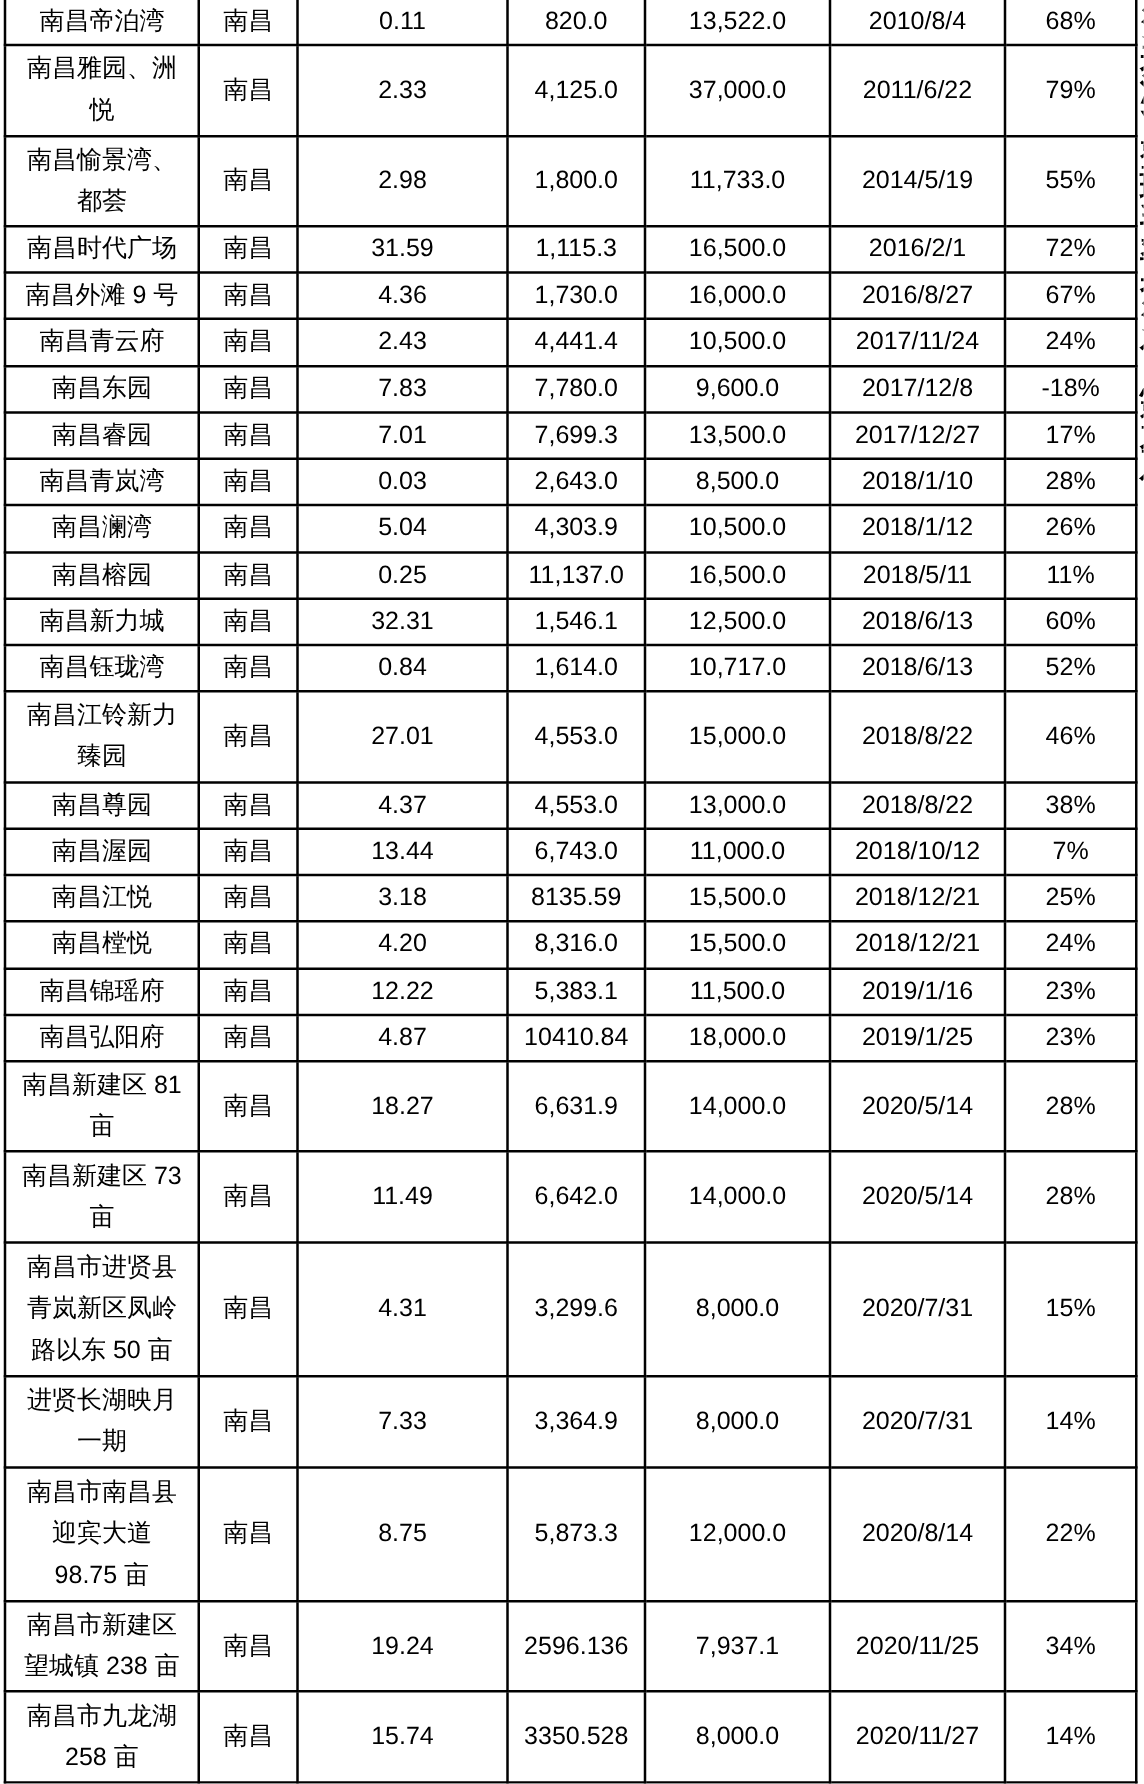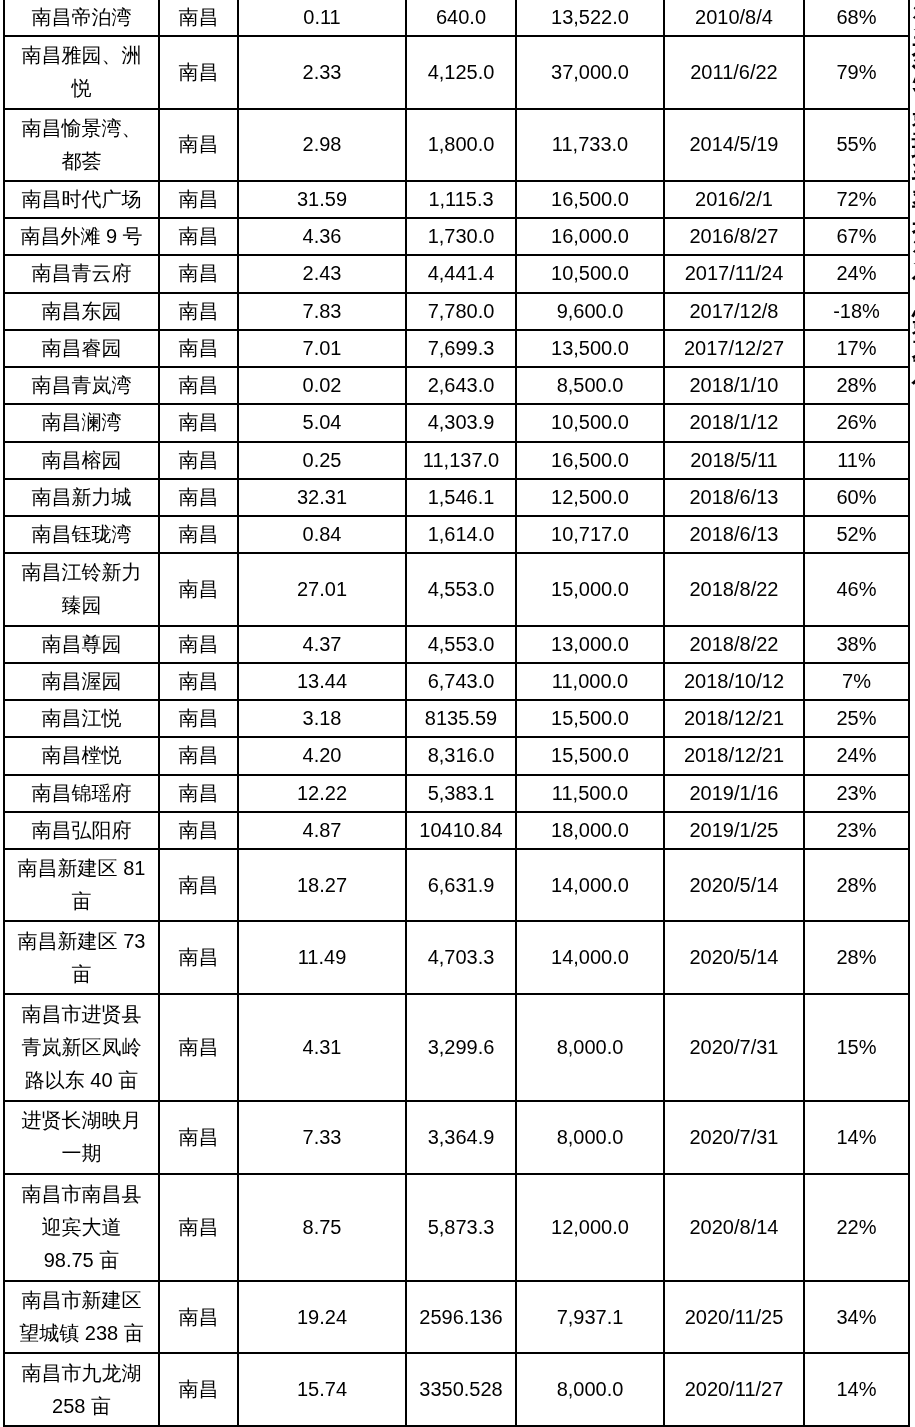--- a/index.html
+++ b/index.html
@@ -68,21 +68,21 @@
       <col class="col-v2">
       <col class="col-v3">
       <col class="col-date">
       <col class="col-pct">
     </colgroup>
     <tbody id="table-body">
         <tr>
           <td class="c-name">南昌帝泊湾</td>
           <td class="c-city">南昌</td>
           <td class="c-v1">0.11</td>
-          <td class="c-v2">640.0</td>
+          <td class="c-v2">820.0</td>
           <td class="c-v3">13,522.0</td>
           <td class="c-date">2010/8/4</td>
           <td class="c-pct">68%</td>
         </tr>
         <tr>
           <td class="c-name">南昌雅园、洲
 悦</td>
           <td class="c-city">南昌</td>
           <td class="c-v1">2.33</td>
           <td class="c-v2">4,125.0</td>
@@ -141,21 +141,21 @@
           <td class="c-city">南昌</td>
           <td class="c-v1">7.01</td>
           <td class="c-v2">7,699.3</td>
           <td class="c-v3">13,500.0</td>
           <td class="c-date">2017/12/27</td>
           <td class="c-pct">17%</td>
         </tr>
         <tr>
           <td class="c-name">南昌青岚湾</td>
           <td class="c-city">南昌</td>
-          <td class="c-v1">0.02</td>
+          <td class="c-v1">0.03</td>
           <td class="c-v2">2,643.0</td>
           <td class="c-v3">8,500.0</td>
           <td class="c-date">2018/1/10</td>
           <td class="c-pct">28%</td>
         </tr>
         <tr>
           <td class="c-name">南昌澜湾</td>
           <td class="c-city">南昌</td>
           <td class="c-v1">5.04</td>
           <td class="c-v2">4,303.9</td>
@@ -262,29 +262,29 @@
           <td class="c-v2">6,631.9</td>
           <td class="c-v3">14,000.0</td>
           <td class="c-date">2020/5/14</td>
           <td class="c-pct">28%</td>
         </tr>
         <tr>
           <td class="c-name">南昌新建区 73
 亩</td>
           <td class="c-city">南昌</td>
           <td class="c-v1">11.49</td>
-          <td class="c-v2">4,703.3</td>
+          <td class="c-v2">6,642.0</td>
           <td class="c-v3">14,000.0</td>
           <td class="c-date">2020/5/14</td>
           <td class="c-pct">28%</td>
         </tr>
         <tr>
           <td class="c-name">南昌市进贤县
 青岚新区凤岭
-路以东 40 亩</td>
+路以东 50 亩</td>
           <td class="c-city">南昌</td>
           <td class="c-v1">4.31</td>
           <td class="c-v2">3,299.6</td>
           <td class="c-v3">8,000.0</td>
           <td class="c-date">2020/7/31</td>
           <td class="c-pct">15%</td>
         </tr>
         <tr>
           <td class="c-name">进贤长湖映月
 一期</td>

